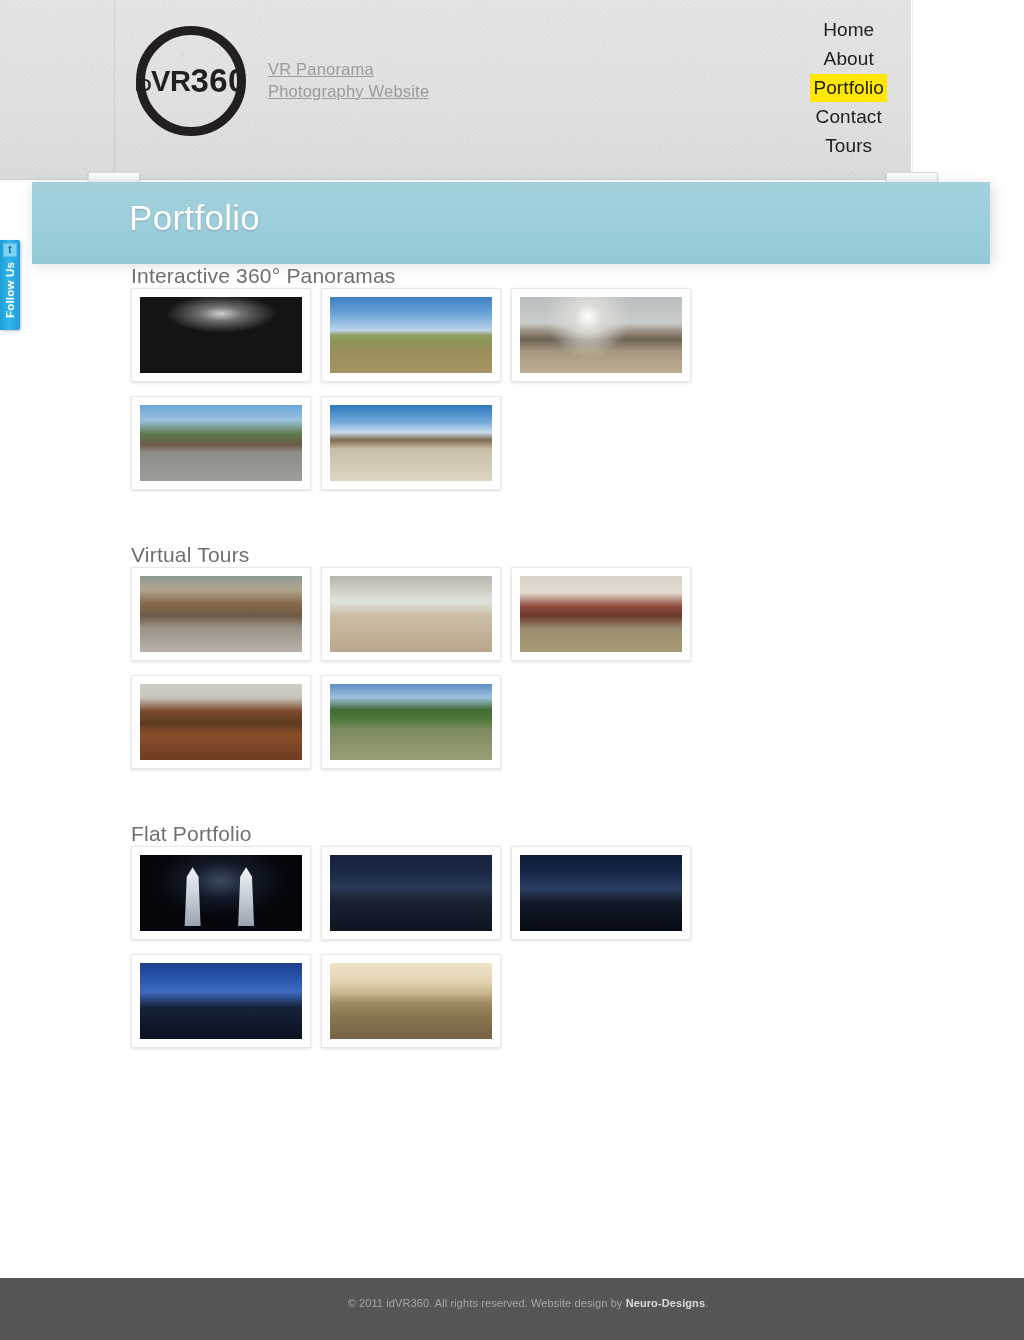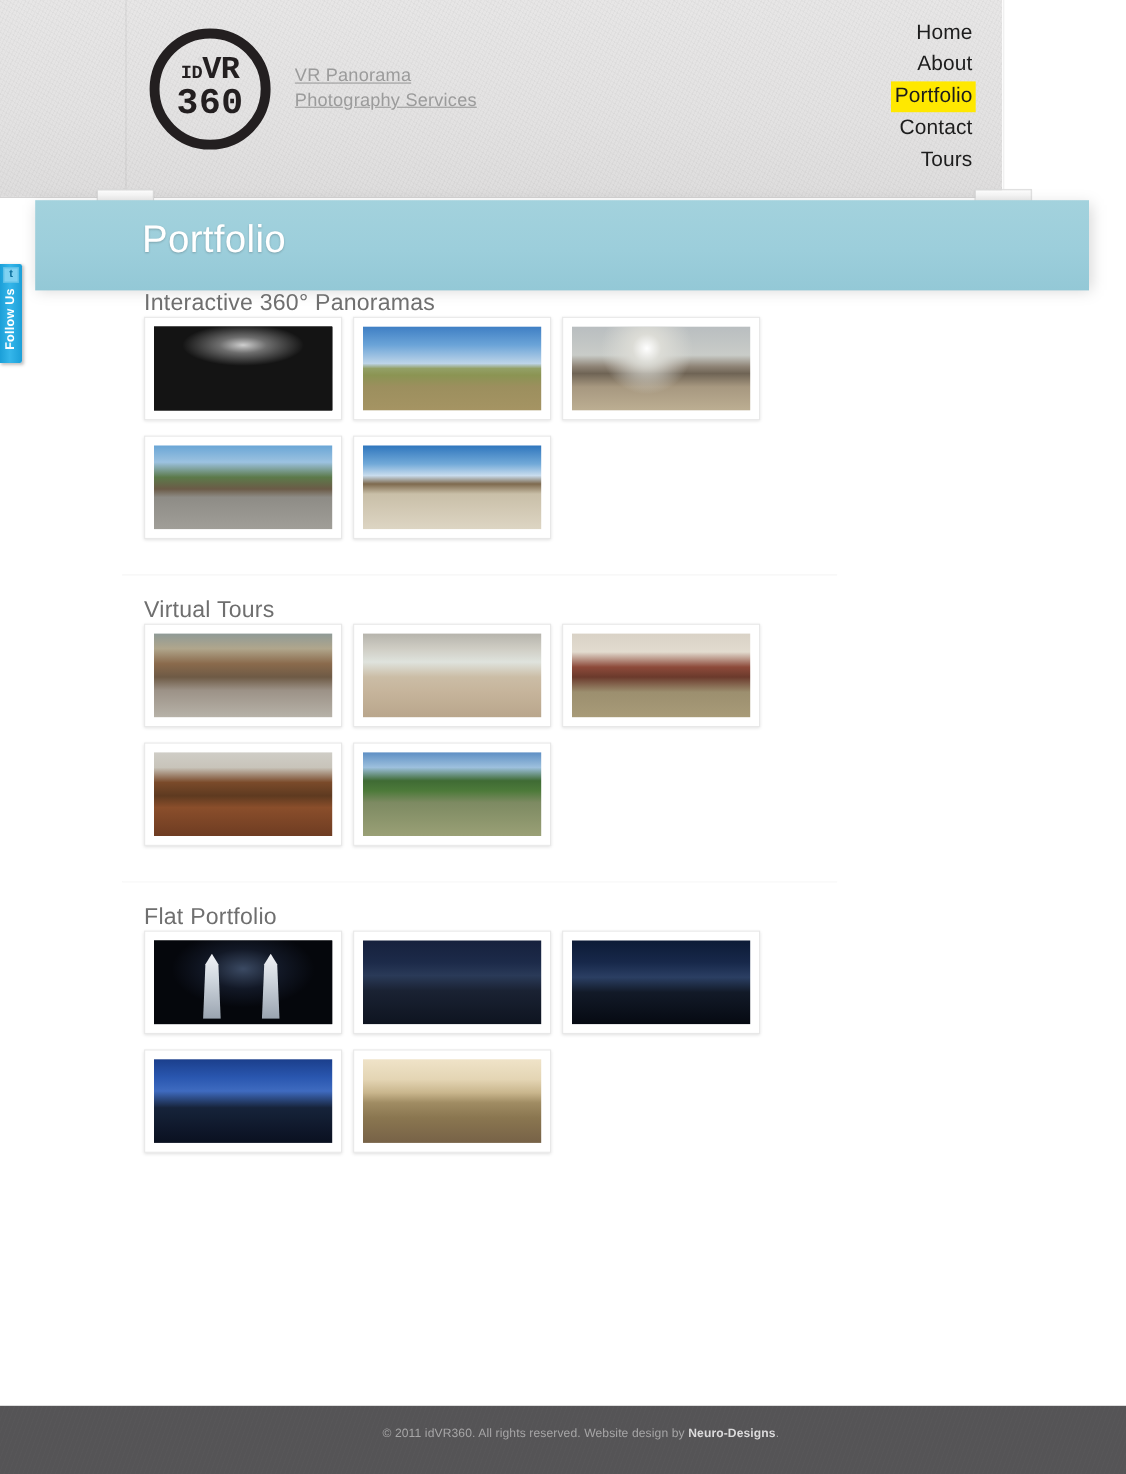--- a/index.html
+++ b/index.html
@@ -27,44 +27,42 @@
   .header-inner { position: relative; width: 100%; height: 100%; }
 
   .logo-wrap {
     position: absolute; left: 136px; top: 26px;
     display: flex; align-items: center;
   }
   .logo-mark {
     width: 110px; height: 110px; border-radius: 50%;
     border: 9px solid #231f20;
     display: flex; align-items: center; justify-content: center;
-    flex-direction: column;
     background: transparent;
-    font-family: Liberation Mono, monospace;
   }
   .logo-line1 {
     font-weight: bold; color:#231f20; line-height: 1;
     letter-spacing: -0.5px; white-space: nowrap;
   }
   .logo-id { font-size: 17px; }
   .logo-vr { font-size: 29px; }
   .logo-line2 {
     font-weight: bold; color:#231f20; font-size: 33px; line-height: 1.05;
     letter-spacing: 0.5px;
   }
   .tagline {
     margin-left: 22px;
     color: #9b9b9b; font-size: 16.5px; line-height: 1.32;
     font-weight: 400; letter-spacing: .2px; text-decoration: underline;
   }
 
   
   .nav {
     position: absolute; right: 24px; top: 16px;
-    text-align: right;
+    text-align: center;
   }
   .nav a {
     display: block;
     font-size: 19px; line-height: 1.48;
     color: #1d1d1d; text-decoration: none;
     padding: 0 3px; margin-bottom: 1px;
     letter-spacing: .1px;
   }
   .nav a.active { background: #ffe800; }
 
@@ -298,21 +296,21 @@
 
       <div class="logo-wrap">
         <div class="logo-mark">
           <div class="logo-line1">
             <span class="logo-id">ID</span><span class="logo-vr">VR</span>
           </div>
           <div class="logo-line2">360</div>
         </div>
         <div class="tagline">
           <div>VR Panorama</div>
-          <div>Photography Services</div>
+          <div>Photography Website</div>
         </div>
       </div>
 
       <nav class="nav">
         <a href="#">Home</a>
         <a href="#">About</a>
         <a href="#" class="active">Portfolio</a>
         <a href="#">Contact</a>
         <a href="#">Tours</a>
       </nav>

